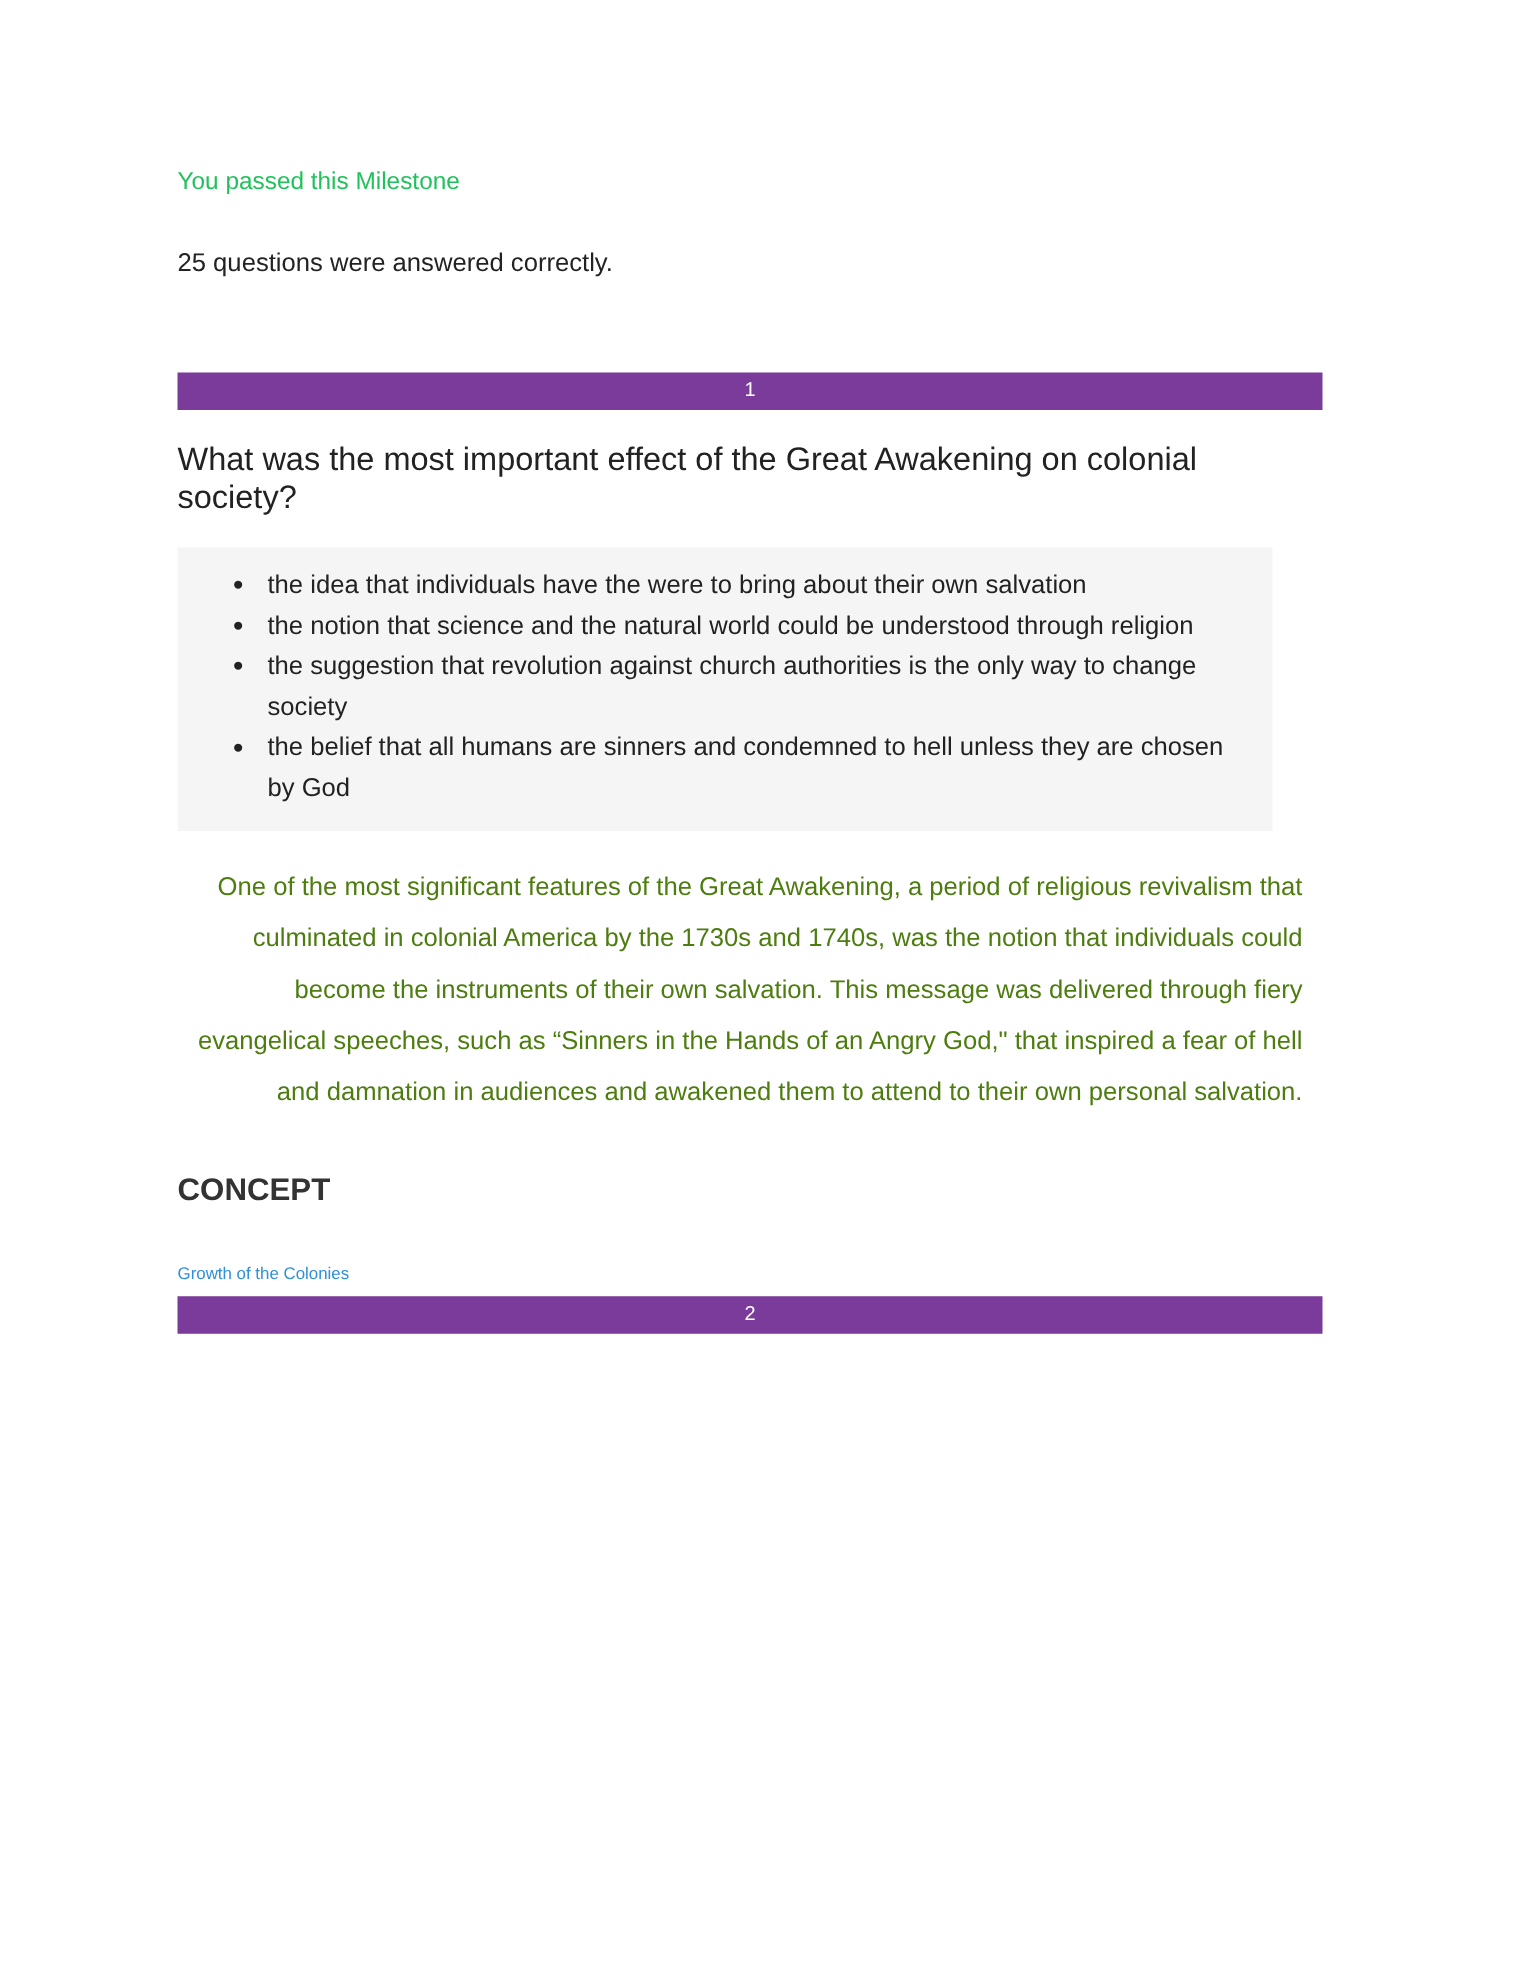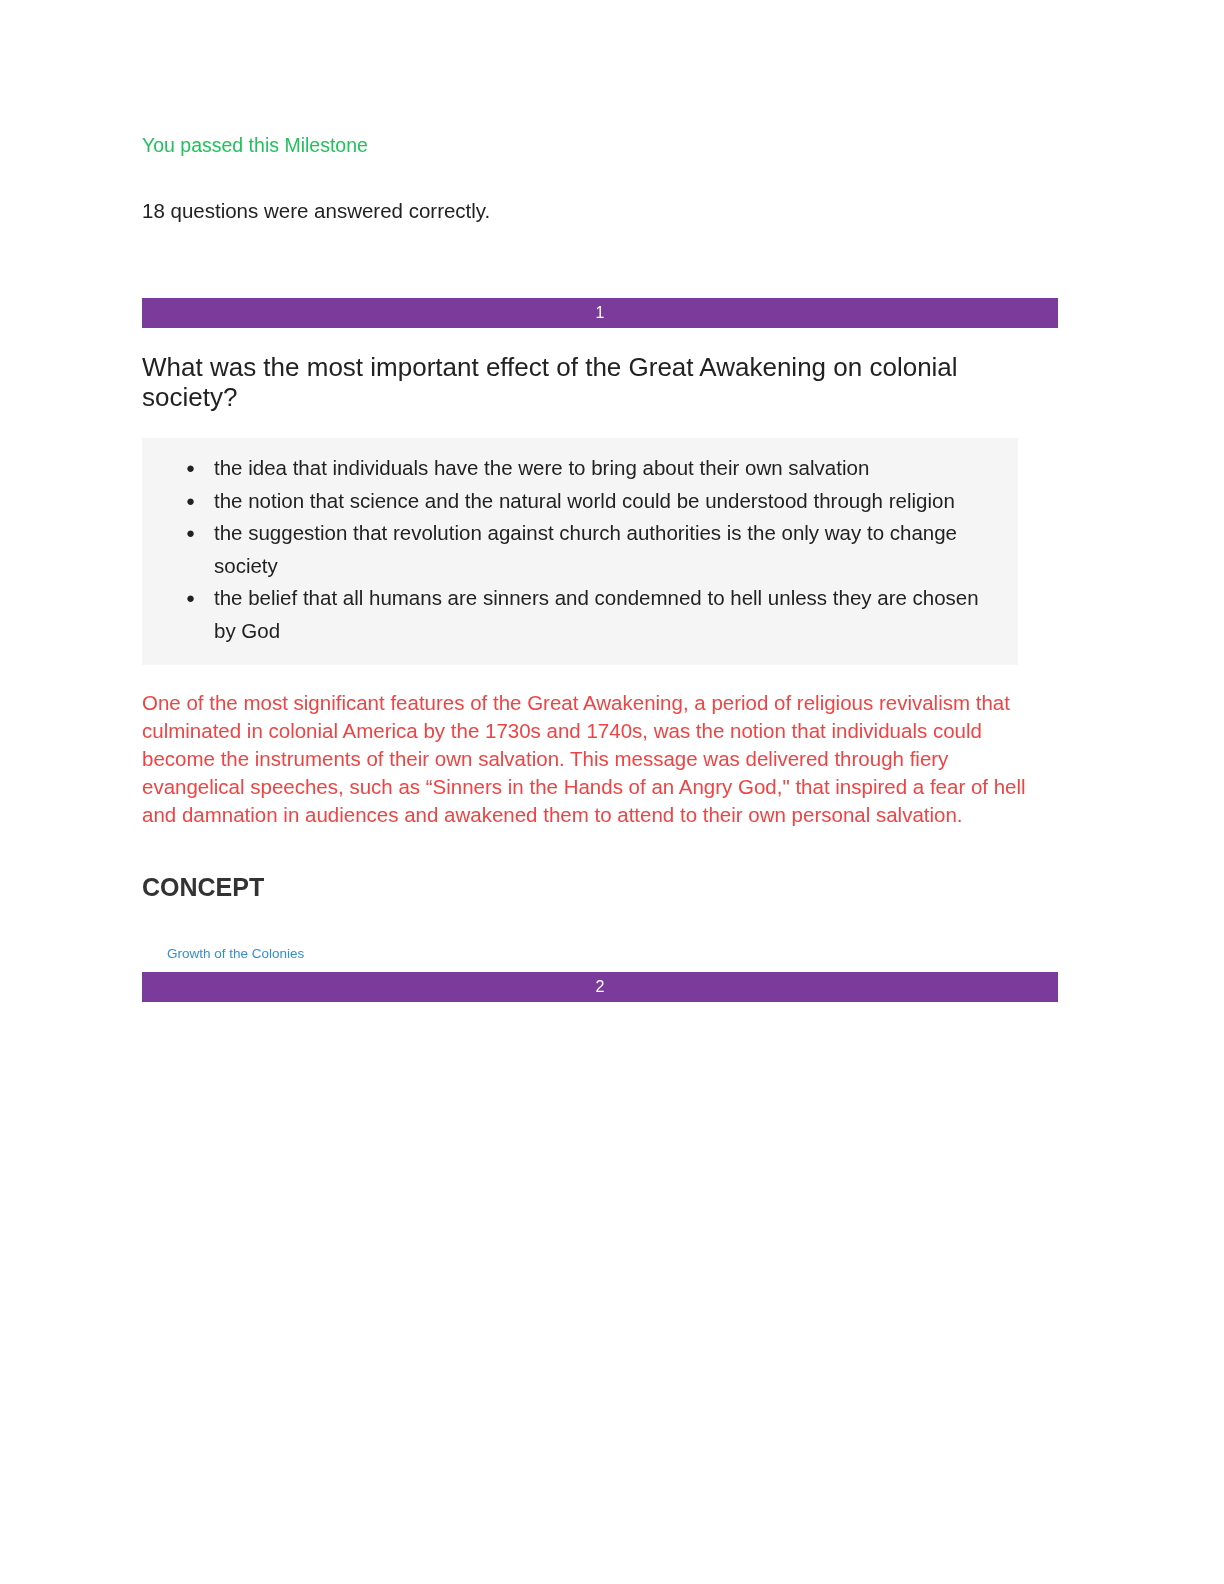--- a/index.html
+++ b/index.html
@@ -93,60 +93,60 @@
   }
   h2.section-head {
     font-size: 33px;
     font-weight: bold;
     color: #333;
     margin: 32px 0 0 0;
     letter-spacing: 0.2px;
   }
   .rationale-body {
     font-size: 20.5px;
-    line-height: 28px;
-    color: #ef4444;
+    line-height: 41px;
+    color: #4d7c0f;
     margin-top: 24px;
     width: 900px;
+    text-align: right;
   }
   h2.concept-head {
     font-size: 25px;
     font-weight: bold;
     color: #333;
     margin: 44px 0 0 0;
   }
   .concept-link {
     display: inline-block;
     color: #2f8fd8;
     font-size: 13.5px;
     line-height: 20px;
     margin-top: 42px;
     text-decoration: none;
-    margin-left: 25px;
   }
   .q-band-2 {
     background: #7a3b9b;
     color: #ffffff;
     text-align: center;
     font-size: 16px;
     line-height: 30px;
     height: 30px;
     width: 916px;
     margin-top: 8px;
   }
 </style>
 </head>
 <body>
 
 <div class="page">
   <div class="content">
 
     <p class="milestone-status">You passed this Milestone</p>
 
-    <p class="correct-line">18 questions were answered correctly.</p>
+    <p class="correct-line">25 questions were answered correctly.</p>
 
 
     <div class="q-band">1</div>
 
     <p class="question-text">What was the most important effect of the Great Awakening on colonial society?</p>
 
     <div class="choices">
       <ul>
         <li>
           <span class="bullet">●</span>

